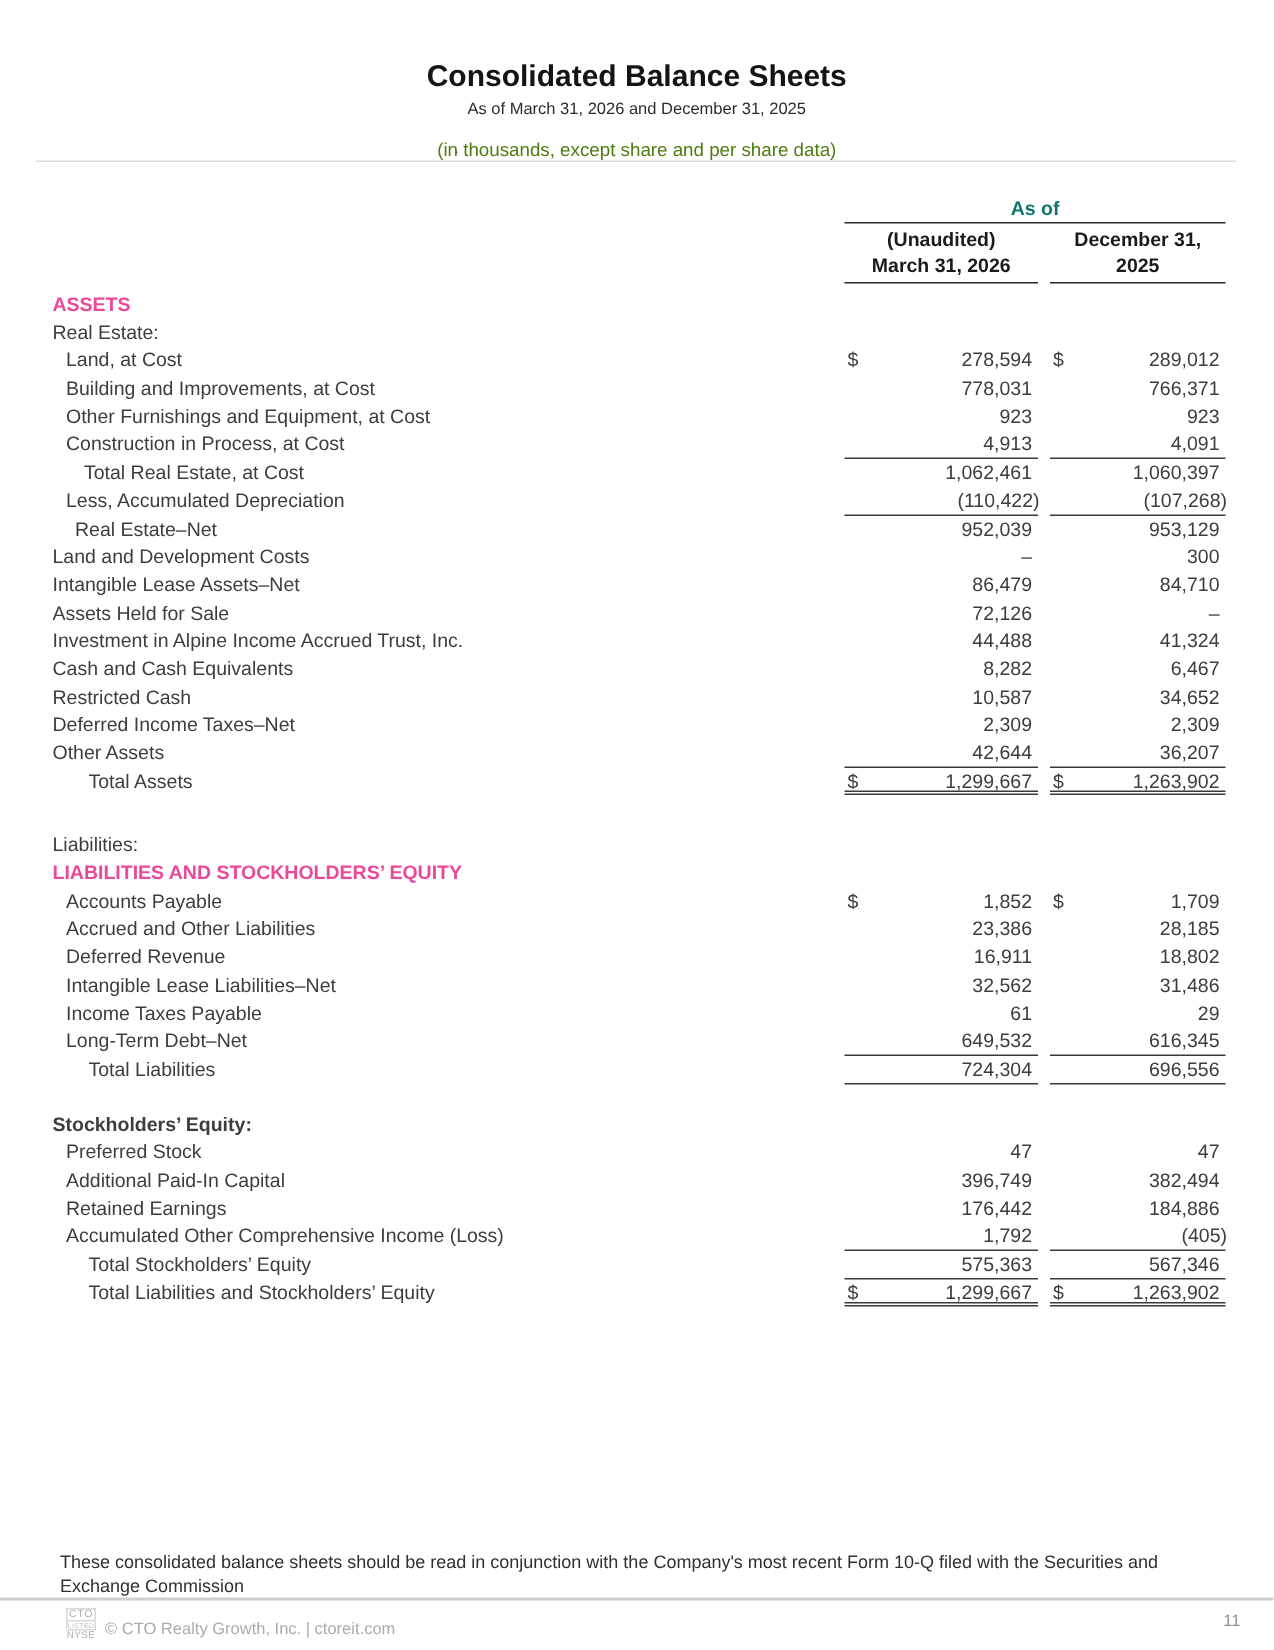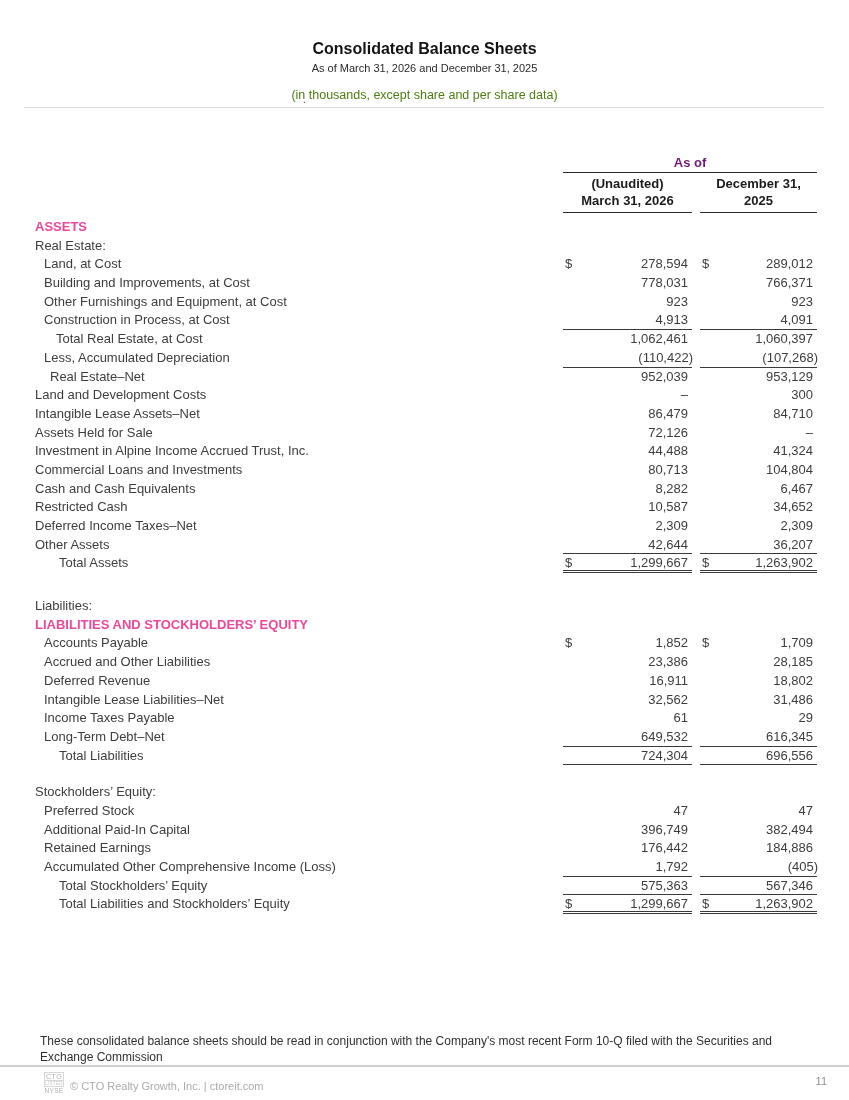--- a/index.html
+++ b/index.html
@@ -6,32 +6,32 @@
   html,body { background:#ffffff; }
   body {
     width:849px; height:1100px; position:relative; overflow:hidden;
     font-family:"Liberation Sans", sans-serif;
     color:#3d3d3d;
   }
   .page { position:absolute; inset:0; background:#ffffff; }
 
   
   .doc-header { text-align:center; padding-top:40px; }
-  .title { font-size:16px; font-weight:bold; color:#141414; }
+  .title { font-size:20px; font-weight:bold; color:#141414; }
   .subtitle { font-size:11px; color:#2b2b2b; margin-top:4px; }
   .note { font-size:12.5px; color:#4d7c0f; margin-top:14px; }
   .stray-dot { position:absolute; left:303px; top:94px; font-size:10px; color:#4a4a4a; }
   .top-rule { position:absolute; left:24px; right:25px; top:107px; border:none; border-top:1.5px solid #dadada; }
 
   
   .table { position:absolute; left:35px; right:32px; top:131px; }
   .thead-right { width:254px; margin-left:auto; }
   .asof {
-    text-align:center; font-weight:bold; font-size:13px; color:#701a75;
-    padding-bottom:2px; border-bottom:1.5px solid #2a2a2a;margin-top:24px;
+    text-align:center; font-weight:bold; font-size:13px; color:#0f766e;
+    padding-bottom:2px; border-bottom:1.5px solid #2a2a2a;
   }
   .subcols { display:flex; margin-top:2px; }
   .subcol {
     text-align:center; font-weight:bold; font-size:13px; line-height:16.5px;
     color:#1b1b1b; padding:1px 0 3px 0; border-bottom:1.5px solid #2a2a2a;
   }
   .subcol.c1h { width:129px; }
   .subcol-gap { width:8px; }
   .subcol.c2h { width:117px; }
 
@@ -243,32 +243,20 @@
         <span class="dollar"></span>
         <span class="val">44,488</span>
       </div>
       <div class="cgap"></div>
       <div class="cell c2">
         <span class="dollar"></span>
         <span class="val">41,324</span>
       </div>
     </div>
         <div class="row">
-      <div class="lbl" style="padding-left: 0px;">Commercial Loans and Investments</div>
-      <div class="cell c1">
-        <span class="dollar"></span>
-        <span class="val">80,713</span>
-      </div>
-      <div class="cgap"></div>
-      <div class="cell c2">
-        <span class="dollar"></span>
-        <span class="val">104,804</span>
-      </div>
-    </div>
-        <div class="row">
       <div class="lbl" style="padding-left: 0px;">Cash and Cash Equivalents</div>
       <div class="cell c1">
         <span class="dollar"></span>
         <span class="val">8,282</span>
       </div>
       <div class="cgap"></div>
       <div class="cell c2">
         <span class="dollar"></span>
         <span class="val">6,467</span>
       </div>
@@ -425,21 +413,21 @@
         <span class="val">724,304</span>
       </div>
       <div class="cgap"></div>
       <div class="cell c2">
         <span class="dollar"></span>
         <span class="val">696,556</span>
       </div>
     </div>
         <div class="spacer" style="height: 18px;"></div>
         <div class="row">
-      <div class="lbl" style="padding-left: 0px;">Stockholders’ Equity:</div>
+      <div class="lbl" style="padding-left: 0px; font-weight: bold;">Stockholders’ Equity:</div>
       <div class="cell c1">
         <span class="dollar"></span>
         <span class="val"></span>
       </div>
       <div class="cgap"></div>
       <div class="cell c2">
         <span class="dollar"></span>
         <span class="val"></span>
       </div>
     </div>

